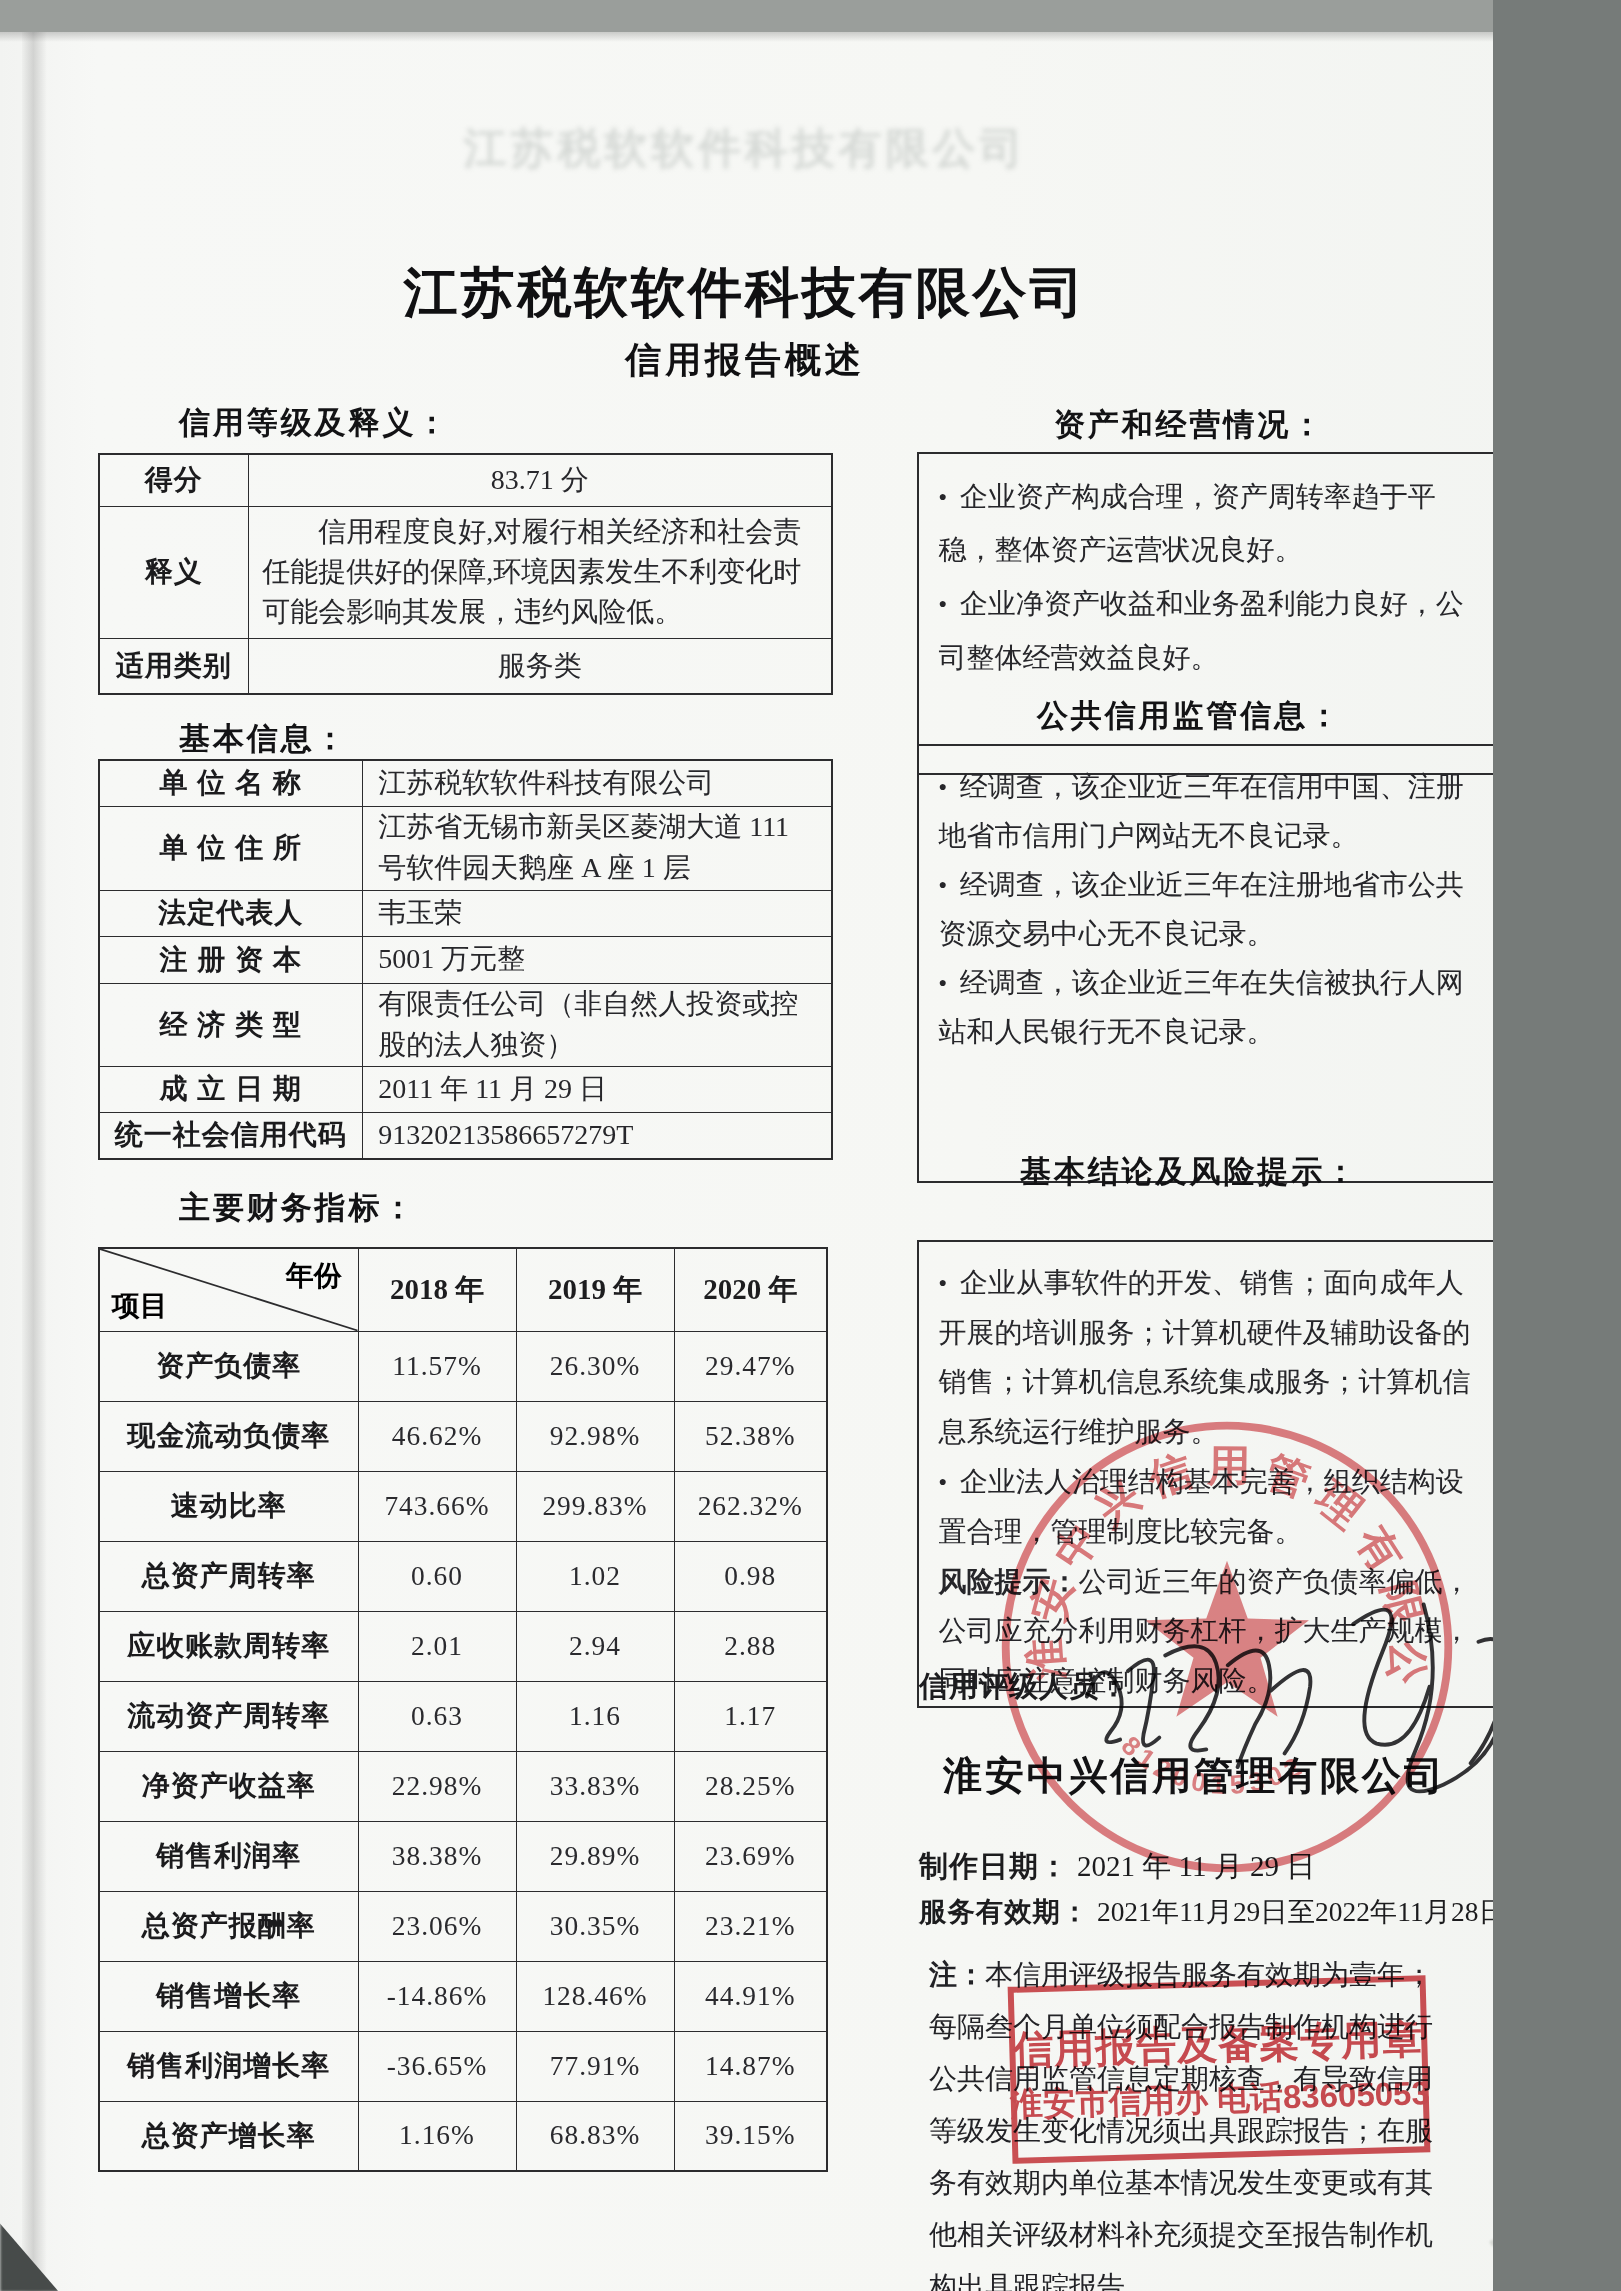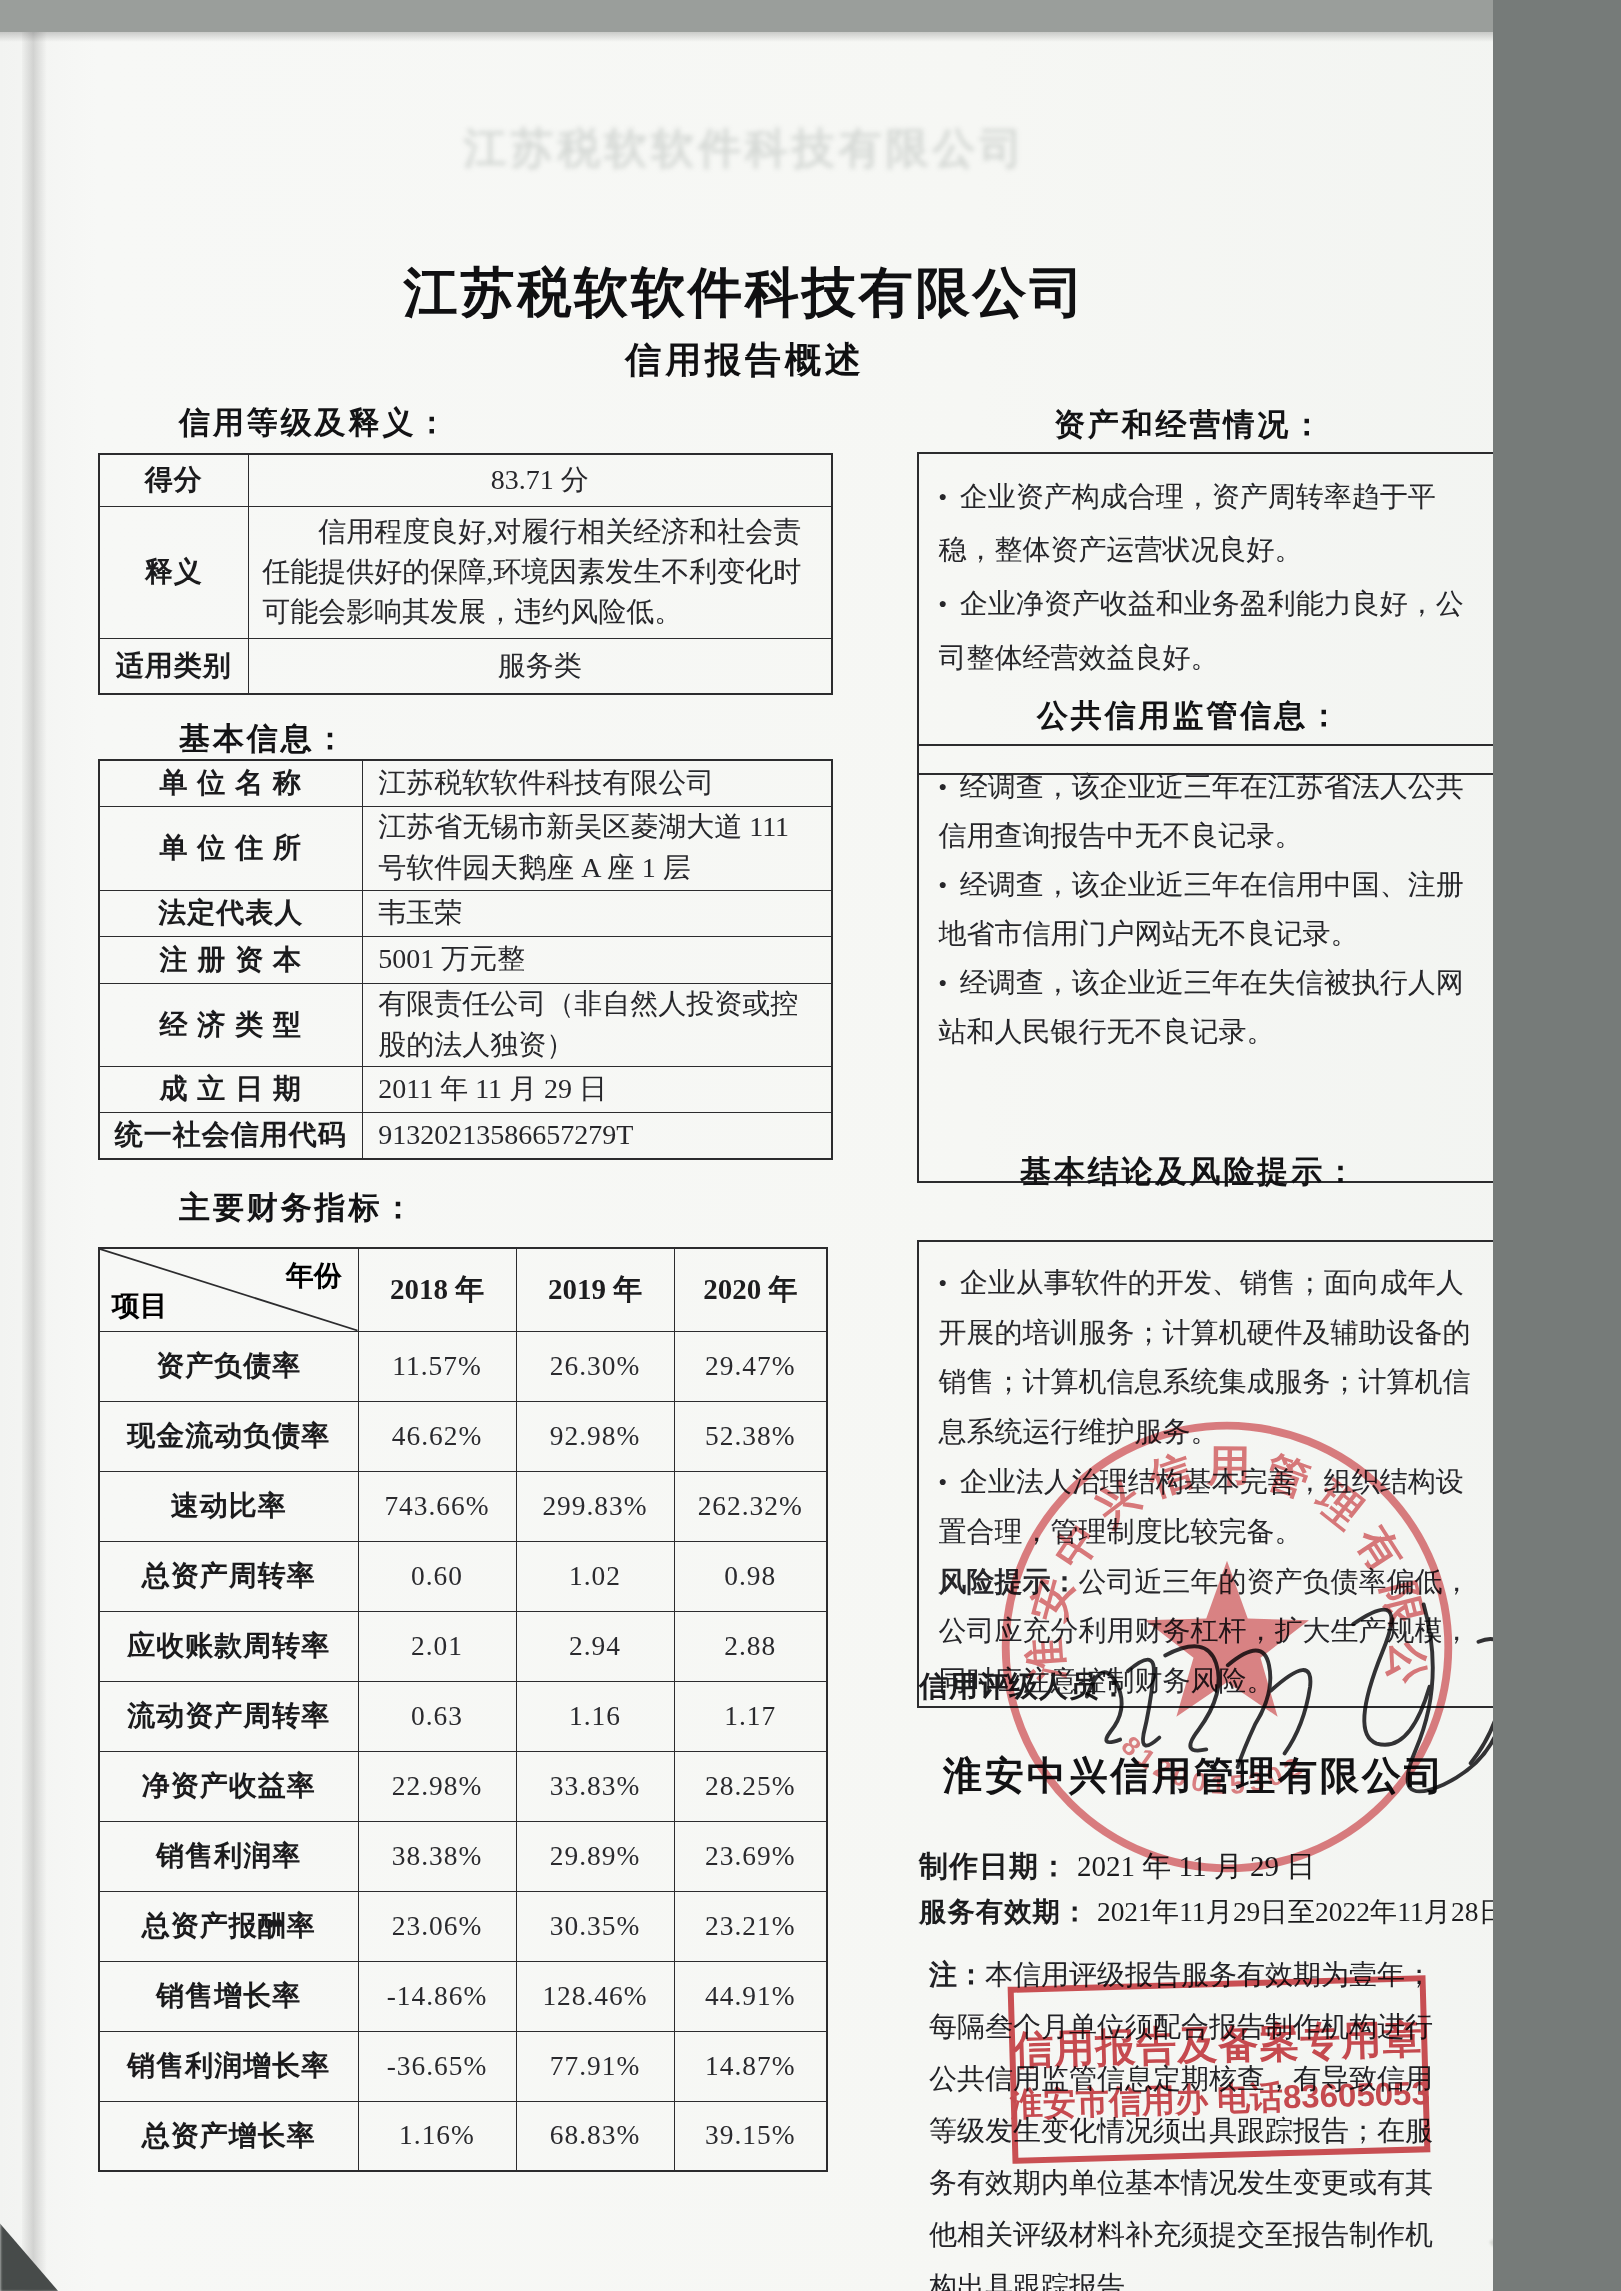--- a/index.html
+++ b/index.html
@@ -233,22 +233,22 @@
       </table>
 
     <div class="hsec hsec-c" style="left:917px;top:372px;width:545px;">资产和经营情况：</div>
     <div class="rbox" style="left:917px;top:420px;width:545px;height:294px;">
       <div class="bullet-para">企业资产构成合理，资产周转率趋于平稳，整体资产运营状况良好。</div>
       <div class="bullet-para">企业净资产收益和业务盈利能力良好，公司整体经营效益良好。</div>
     </div>
 
     <div class="hsec hsec-c" style="left:917px;top:663px;width:545px;">公共信用监管信息：</div>
     <div class="rbox" style="left:917px;top:712px;width:545px;height:410px;">
-      <div class="bullet-para" style="line-height:1.75;">经调查，该企业近三年在江苏省法人公共信用查询报告中无不良记录。</div>
       <div class="bullet-para" style="line-height:1.75;">经调查，该企业近三年在信用中国、注册地省市信用门户网站无不良记录。</div>
+      <div class="bullet-para" style="line-height:1.75;">经调查，该企业近三年在注册地省市公共资源交易中心无不良记录。</div>
       <div class="bullet-para" style="line-height:1.75;">经调查，该企业近三年在失信被执行人网站和人民银行无不良记录。</div>
     </div>
 
     <div class="hsec hsec-c" style="left:917px;top:1119px;width:545px;">基本结论及风险提示：</div>
     <div class="rbox" style="left:917px;top:1168px;width:545px;height:439px;margin-top:40px;">
       <div class="bullet-para" style="line-height:1.78;">企业从事软件的开发、销售；面向成年人开展的培训服务；计算机硬件及辅助设备的销售；计算机信息系统集成服务；计算机信息系统运行维护服务。</div>
       <div class="bullet-para" style="line-height:1.78;">企业法人治理结构基本完善，组织结构设置合理，管理制度比较完备。</div>
       <div class="risk-para" style="line-height:1.78;">
         <span class="bd">风险提示：</span><span>公司近三年的资产负债率偏低，公司应充分利用财务杠杆，扩大生产规模，同时应注意控制财务风险。</span>
       </div>

